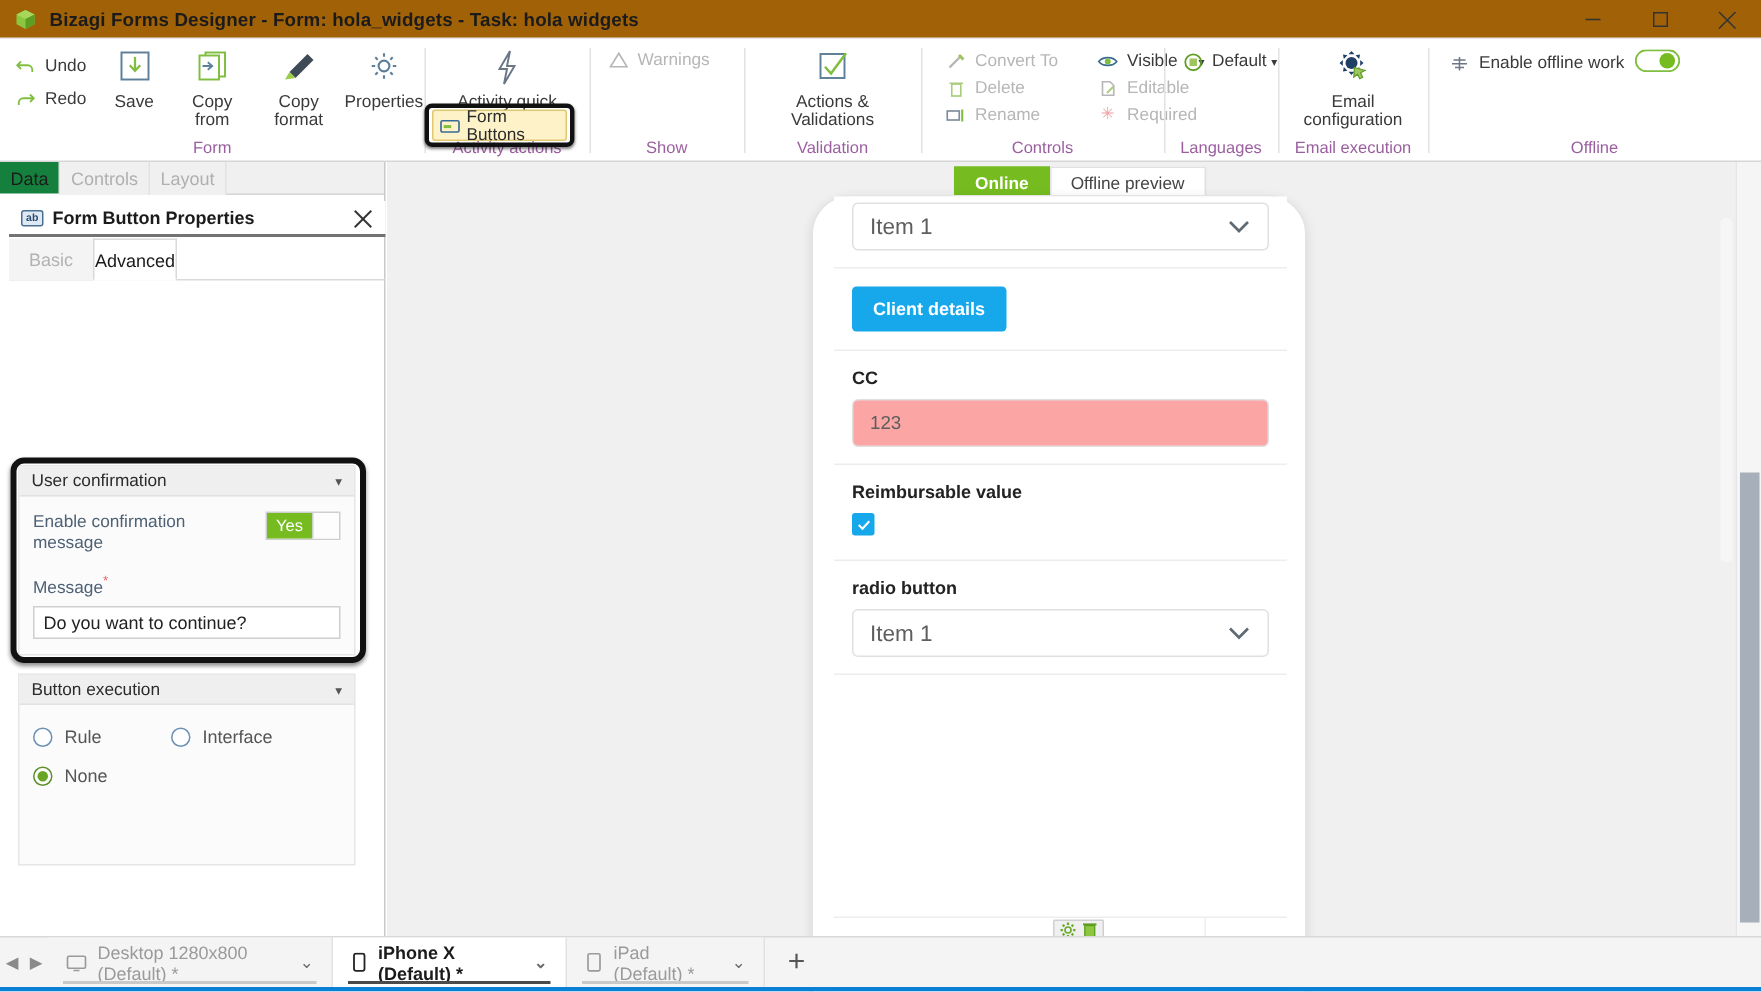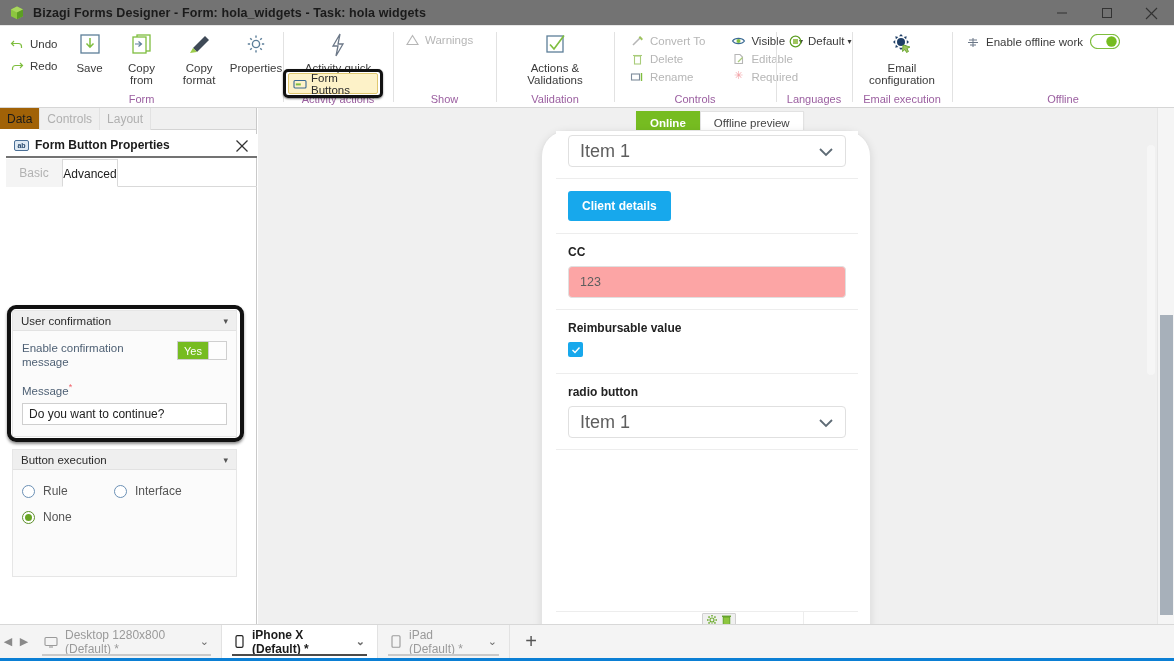--- a/index.html
+++ b/index.html
@@ -9,21 +9,21 @@
     font-size: 12px;
     color: #2b2b2b;
     background:#ffffff;
     -webkit-font-smoothing: antialiased;
   }
   .app { position:relative; width:1174px; height:661px; background:#ffffff; }
 
   
   .titlebar{
     position:absolute; left:0; top:0; width:1174px; height:26px;
-    background:#737373; border-bottom:1px solid #e8e8e8;
+    background:#a16207; border-bottom:1px solid #e8e8e8;
     display:flex; align-items:center;
   }
   .titlebar .logo{ width:16px;height:16px;margin-left:9px;margin-right:8px; position:relative; }
   .titlebar .title{ font-size:12.5px; color:#1b1b1b; font-weight:bold; letter-spacing:0.1px;}
   .wbtns{ position:absolute; right:0; top:0; height:26px; display:flex; }
   .wbtn{ width:45px;height:26px; display:flex;align-items:center;justify-content:center; color:#333; }
   .wbtn svg{ display:block; }
   .topline{ position:absolute;left:0;top:0;width:1174px;height:2px;background:#0b7fd4; }
 
   
@@ -69,21 +69,21 @@
   
   .leftpane{
     position:absolute; left:0; top:108px; width:257px; height:516px;
     background:#ffffff; border-right:1px solid #c9c9c9;
   }
   .ltabs{ display:flex; height:22px; background:#f0f0f0; border-bottom:1px solid #d4d4d4;}
   .ltab{
     padding:0 7px; height:22px; line-height:22px; font-size:12px; color:#b0b0b0;
     background:#f0f0f0; border-right:1px solid #e2e2e2;
   }
-  .ltab.active{ background:#a16207; color:#1b1b1b; border-bottom:1px solid #ffffff; }
+  .ltab.active{ background:#15803d; color:#1b1b1b; border-bottom:1px solid #ffffff; }
 
   .propspanel{ position:absolute; left:6px; top:26px; width:251px; }
   .prophdr{
     height:24px; display:flex; align-items:center; background:#ffffff;
     border-bottom:2px solid #737373; padding-left:8px; position:relative;
   }
   .prophdr .abicon{
     width:15px;height:11px;border:1px solid #4a6f96; border-radius:2px; background:#dfe9f3;
     font-size:7px; line-height:10px; text-align:center; color:#27496d; font-weight:bold; margin-right:6px;
   }
@@ -154,21 +154,21 @@
     box-shadow:0 2px 8px rgba(0,0,0,.10);
   }
   .screen{
     position:absolute; left:14px; top:0px; width:302px; height:480px; background:#ffffff;
     overflow:hidden;
   }
   .formrow{ border-bottom:1px solid #ededed; padding:11px 12px; }
   .flabel{ font-size:12px; font-weight:bold; color:#222; margin-bottom:7px; }
   .fselect{
     height:32px; border:1px solid #e0e0e0; border-radius:4px; display:flex; align-items:center;
-    justify-content:space-between; padding:0 11px; font-size:18px; color:#5e5e5e; background:#fff;
+    justify-content:space-between; padding:0 11px; font-size:15px; color:#5e5e5e; background:#fff;
   }
   .finput{
     height:32px; border:1px solid #e0e0e0; border-radius:4px; display:flex; align-items:center;
     padding:0 11px; font-size:12.5px; color:#5e5e5e; background:#fca5a5;
   }
   .bluebtn{
     display:inline-flex; align-items:center; justify-content:center;
     background:#17a8ec; color:#fff; font-size:12px; font-weight:bold;
     height:30px; padding:0 14px; border-radius:3px;
   }

